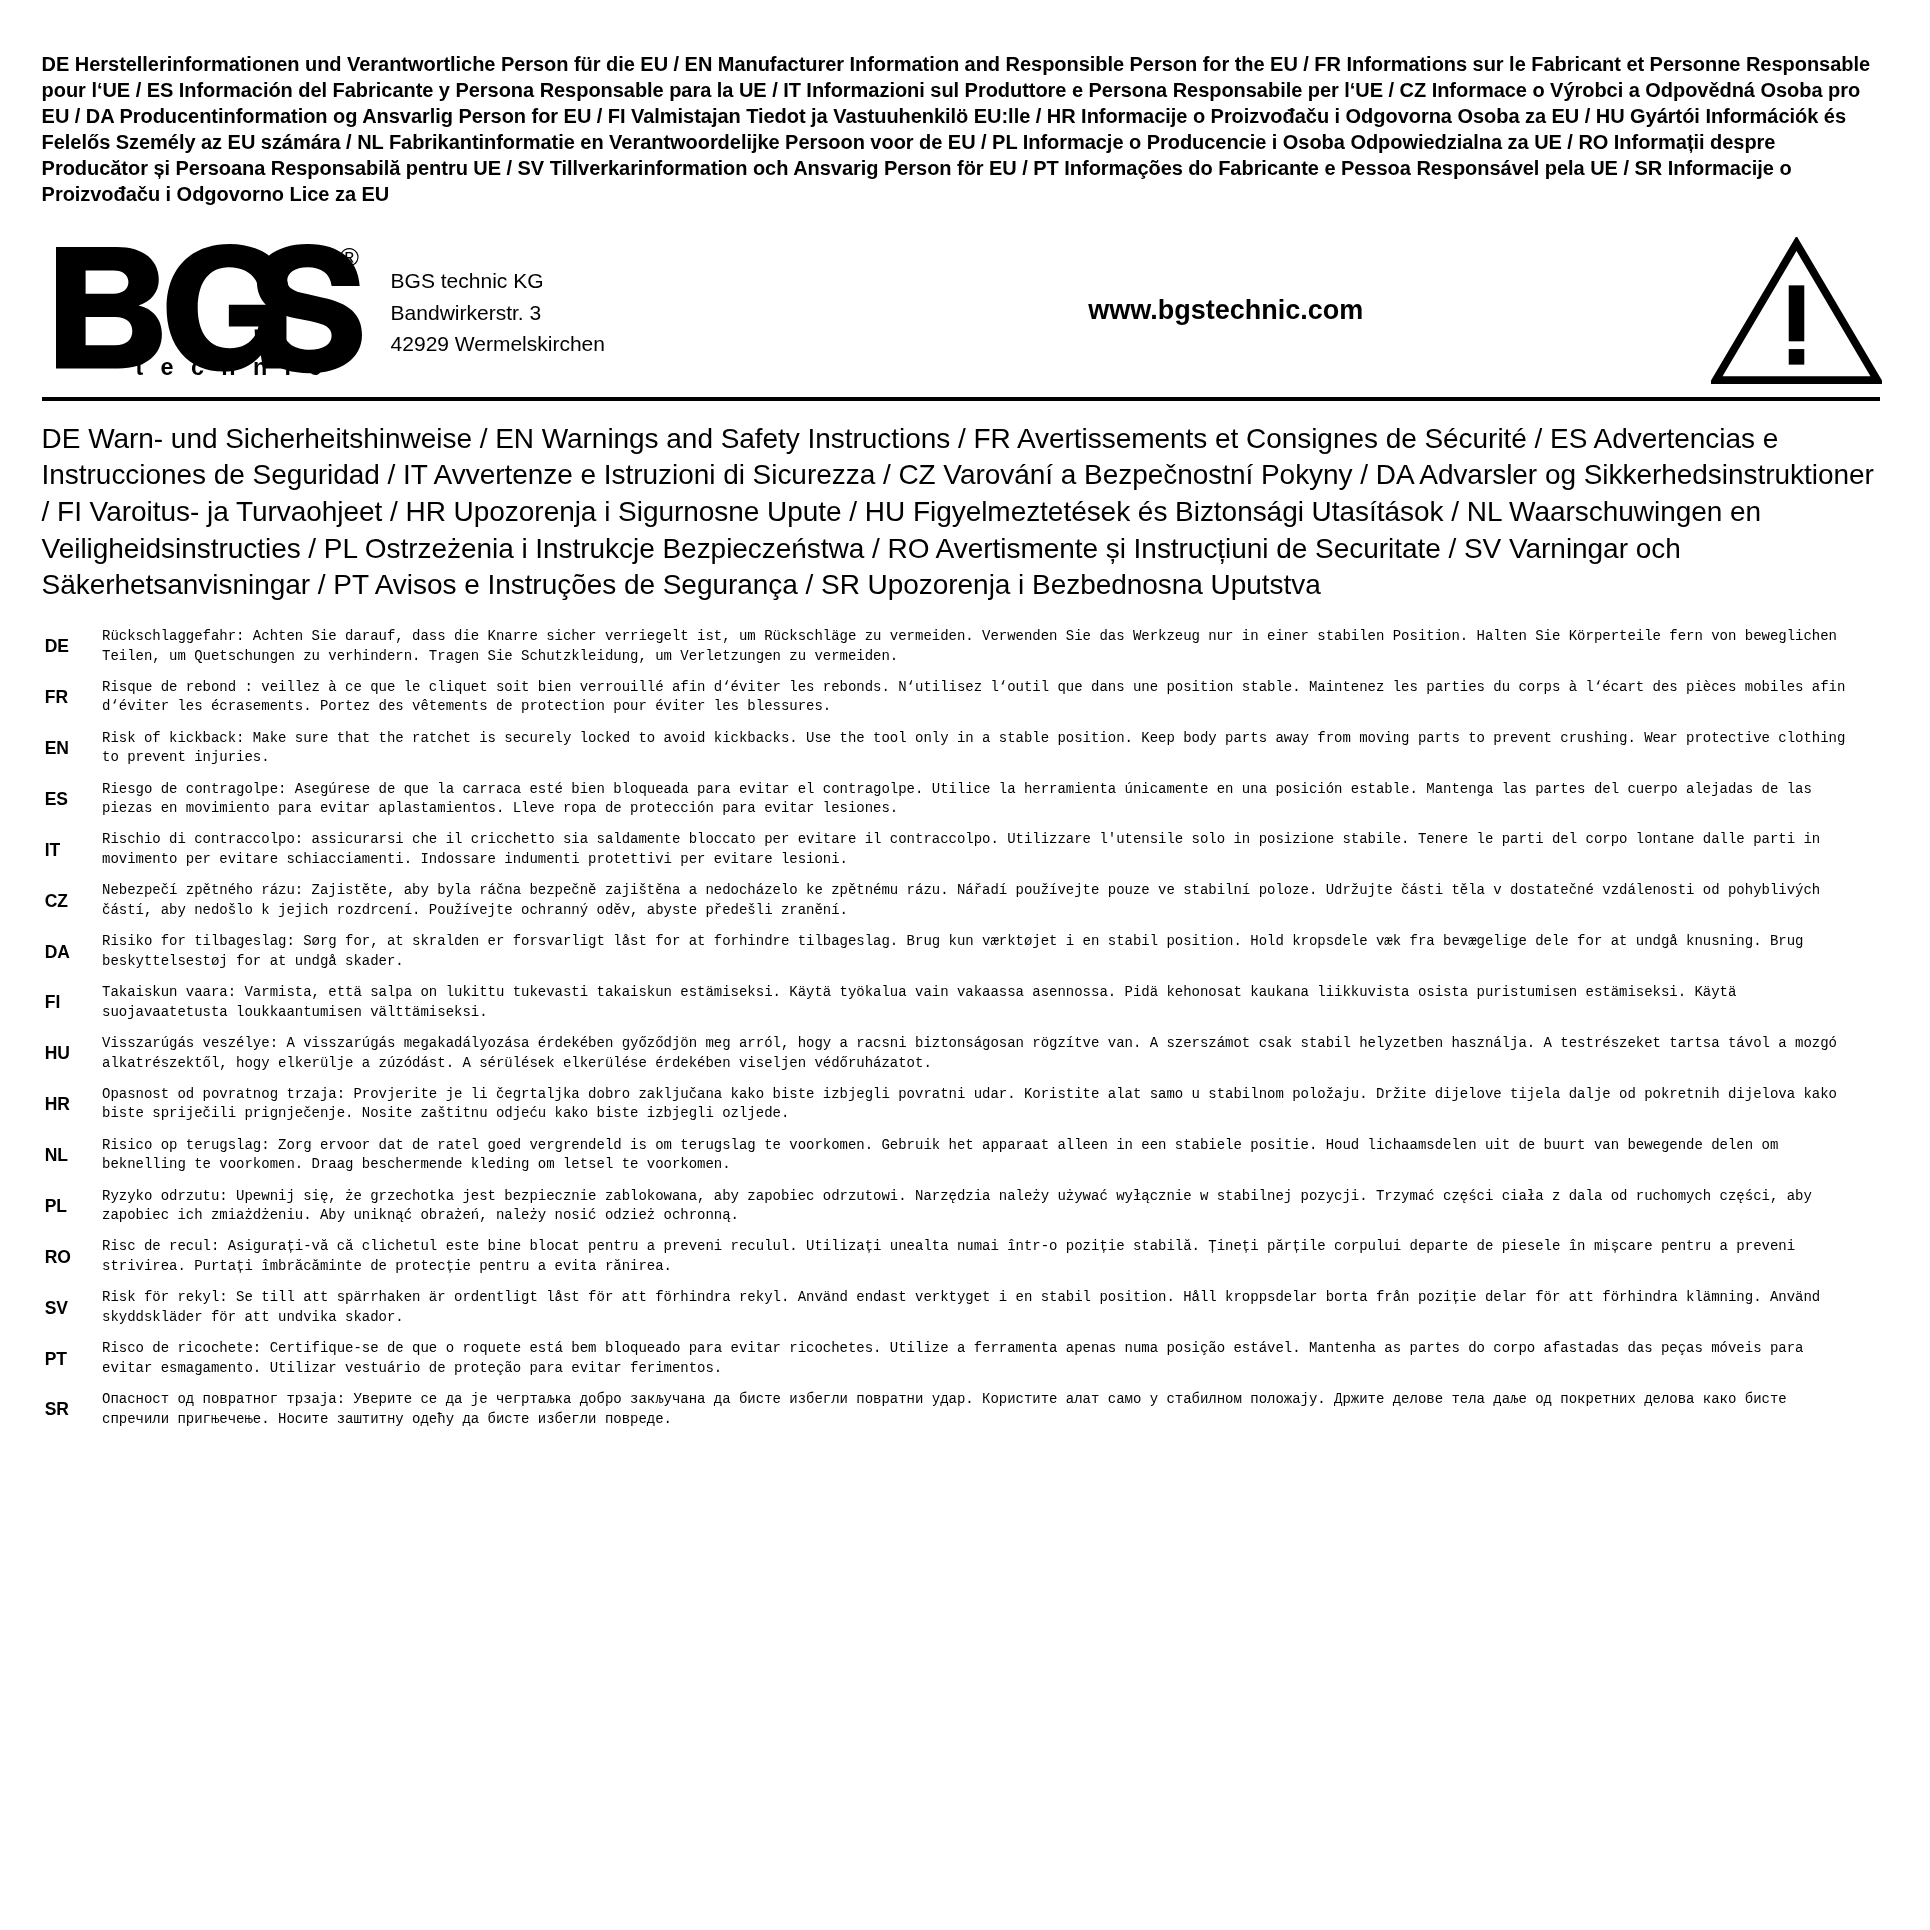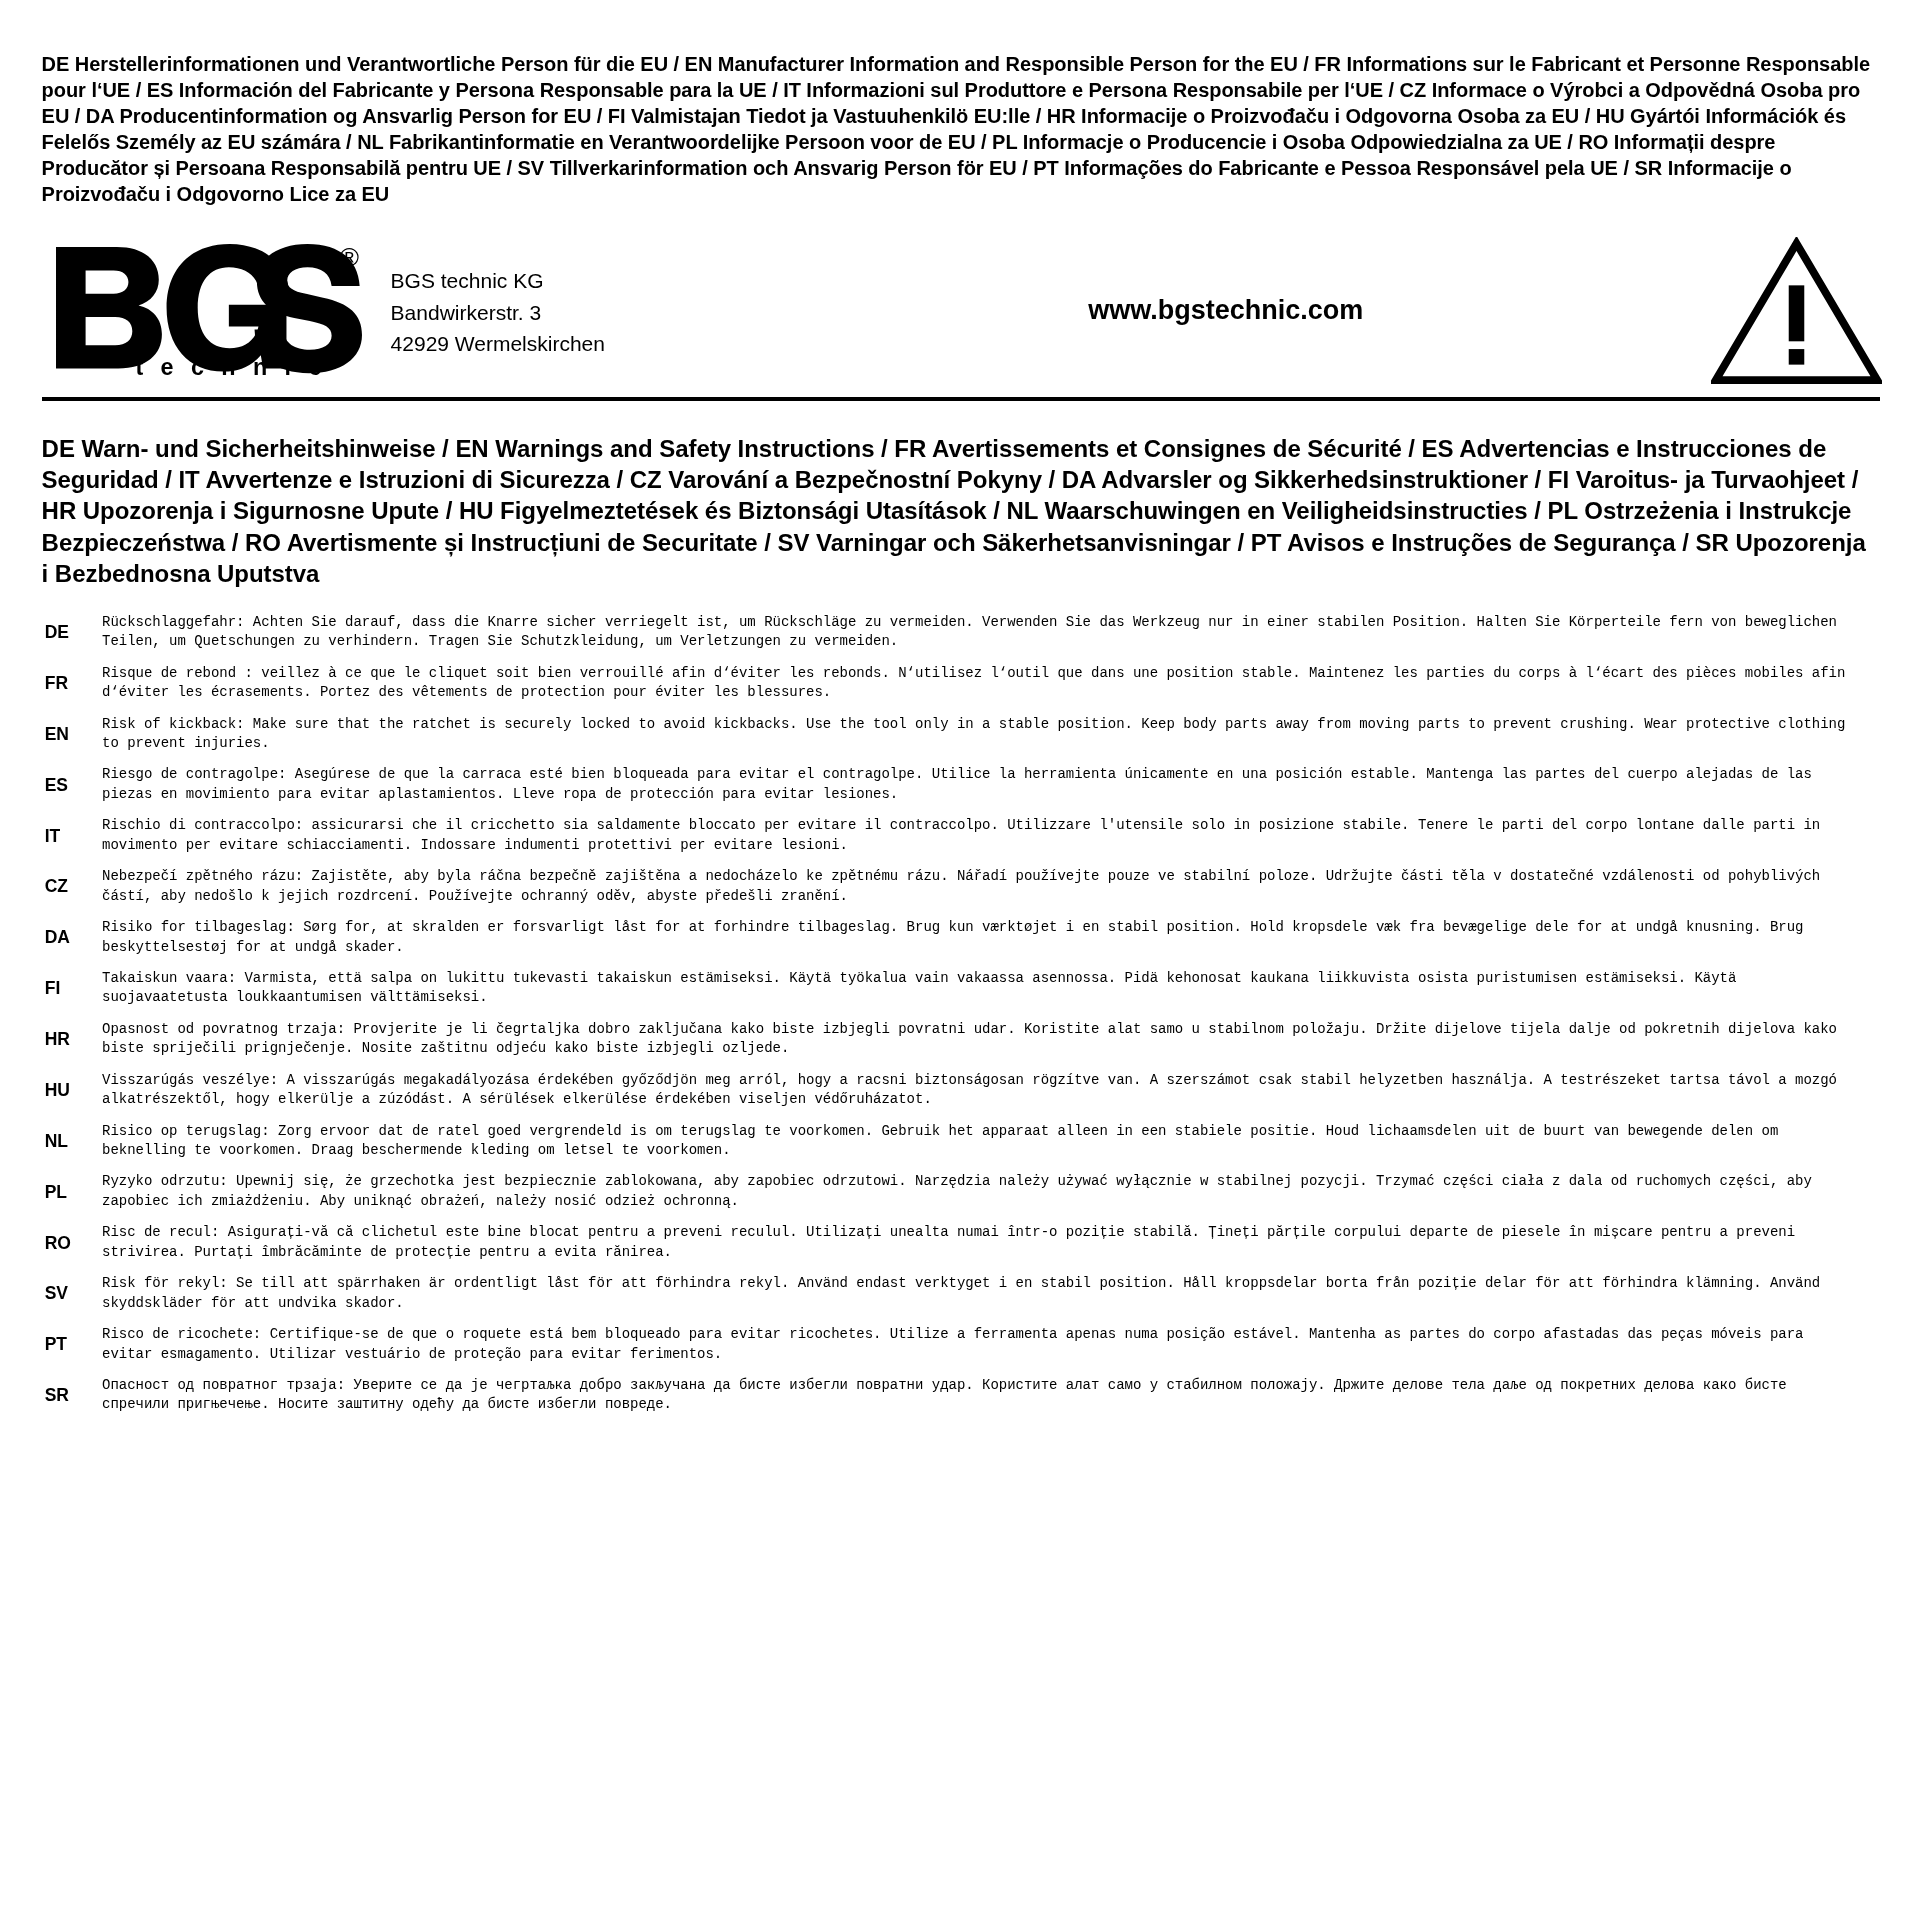--- a/index.html
+++ b/index.html
@@ -79,24 +79,24 @@
   }
 
   .rule {
     height: 3.9px;
     background: #000;
     margin: 4.7px 1.6px 0 1.6px;
   }
 
   
   .warn-heading {
-    font-size: 24px;
-    font-weight: bold;
+    font-size: 28px;
+    font-weight: normal;
     line-height: 1.31;
-    margin-top: 32px;
+    margin-top: 20px;
     padding: 0 6.2px 0 1.6px;
     letter-spacing: -0.04px;
   }
 
   
   .lang-list {
     margin-top: 23px;
     padding-right: 23px;
   }
   .lang-row {
@@ -205,30 +205,30 @@
       <div class="lang-code">DA</div>
       <div class="lang-text">Risiko for tilbageslag: Sørg for, at skralden er forsvarligt låst for at forhindre tilbageslag. Brug kun værktøjet i en stabil position. Hold kropsdele væk fra bevægelige dele for at undgå knusning. Brug beskyttelsestøj for at undgå skader.</div>
     </div>
 
     <div class="lang-row">
       <div class="lang-code">FI</div>
       <div class="lang-text">Takaiskun vaara: Varmista, että salpa on lukittu tukevasti takaiskun estämiseksi. Käytä työkalua vain vakaassa asennossa. Pidä kehonosat kaukana liikkuvista osista puristumisen estämiseksi. Käytä suojavaatetusta loukkaantumisen välttämiseksi.</div>
     </div>
 
     <div class="lang-row">
+      <div class="lang-code">HU</div>
+      <div class="lang-text">Visszarúgás veszélye: A visszarúgás megakadályozása érdekében győződjön meg arról, hogy a racsni biztonságosan rögzítve van. A szerszámot csak stabil helyzetben használja. A testrészeket tartsa távol a mozgó alkatrészektől, hogy elkerülje a zúzódást. A sérülések elkerülése érdekében viseljen védőruházatot.</div>
+    </div>
+
+    <div class="lang-row">
       <div class="lang-code">HR</div>
       <div class="lang-text">Opasnost od povratnog trzaja: Provjerite je li čegrtaljka dobro zaključana kako biste izbjegli povratni udar. Koristite alat samo u stabilnom položaju. Držite dijelove tijela dalje od pokretnih dijelova kako biste spriječili prignječenje. Nosite zaštitnu odjeću kako biste izbjegli ozljede.</div>
     </div>
 
     <div class="lang-row">
-      <div class="lang-code">HU</div>
-      <div class="lang-text">Visszarúgás veszélye: A visszarúgás megakadályozása érdekében győződjön meg arról, hogy a racsni biztonságosan rögzítve van. A szerszámot csak stabil helyzetben használja. A testrészeket tartsa távol a mozgó alkatrészektől, hogy elkerülje a zúzódást. A sérülések elkerülése érdekében viseljen védőruházatot.</div>
-    </div>
-
-    <div class="lang-row">
       <div class="lang-code">NL</div>
       <div class="lang-text">Risico op terugslag: Zorg ervoor dat de ratel goed vergrendeld is om terugslag te voorkomen. Gebruik het apparaat alleen in een stabiele positie. Houd lichaamsdelen uit de buurt van bewegende delen om beknelling te voorkomen. Draag beschermende kleding om letsel te voorkomen.</div>
     </div>
 
     <div class="lang-row">
       <div class="lang-code">PL</div>
       <div class="lang-text">Ryzyko odrzutu: Upewnij się, że grzechotka jest bezpiecznie zablokowana, aby zapobiec odrzutowi. Narzędzia należy używać wyłącznie w stabilnej pozycji. Trzymać części ciała z dala od ruchomych części, aby zapobiec ich zmiażdżeniu. Aby uniknąć obrażeń, należy nosić odzież ochronną.</div>
     </div>
 
     <div class="lang-row">

